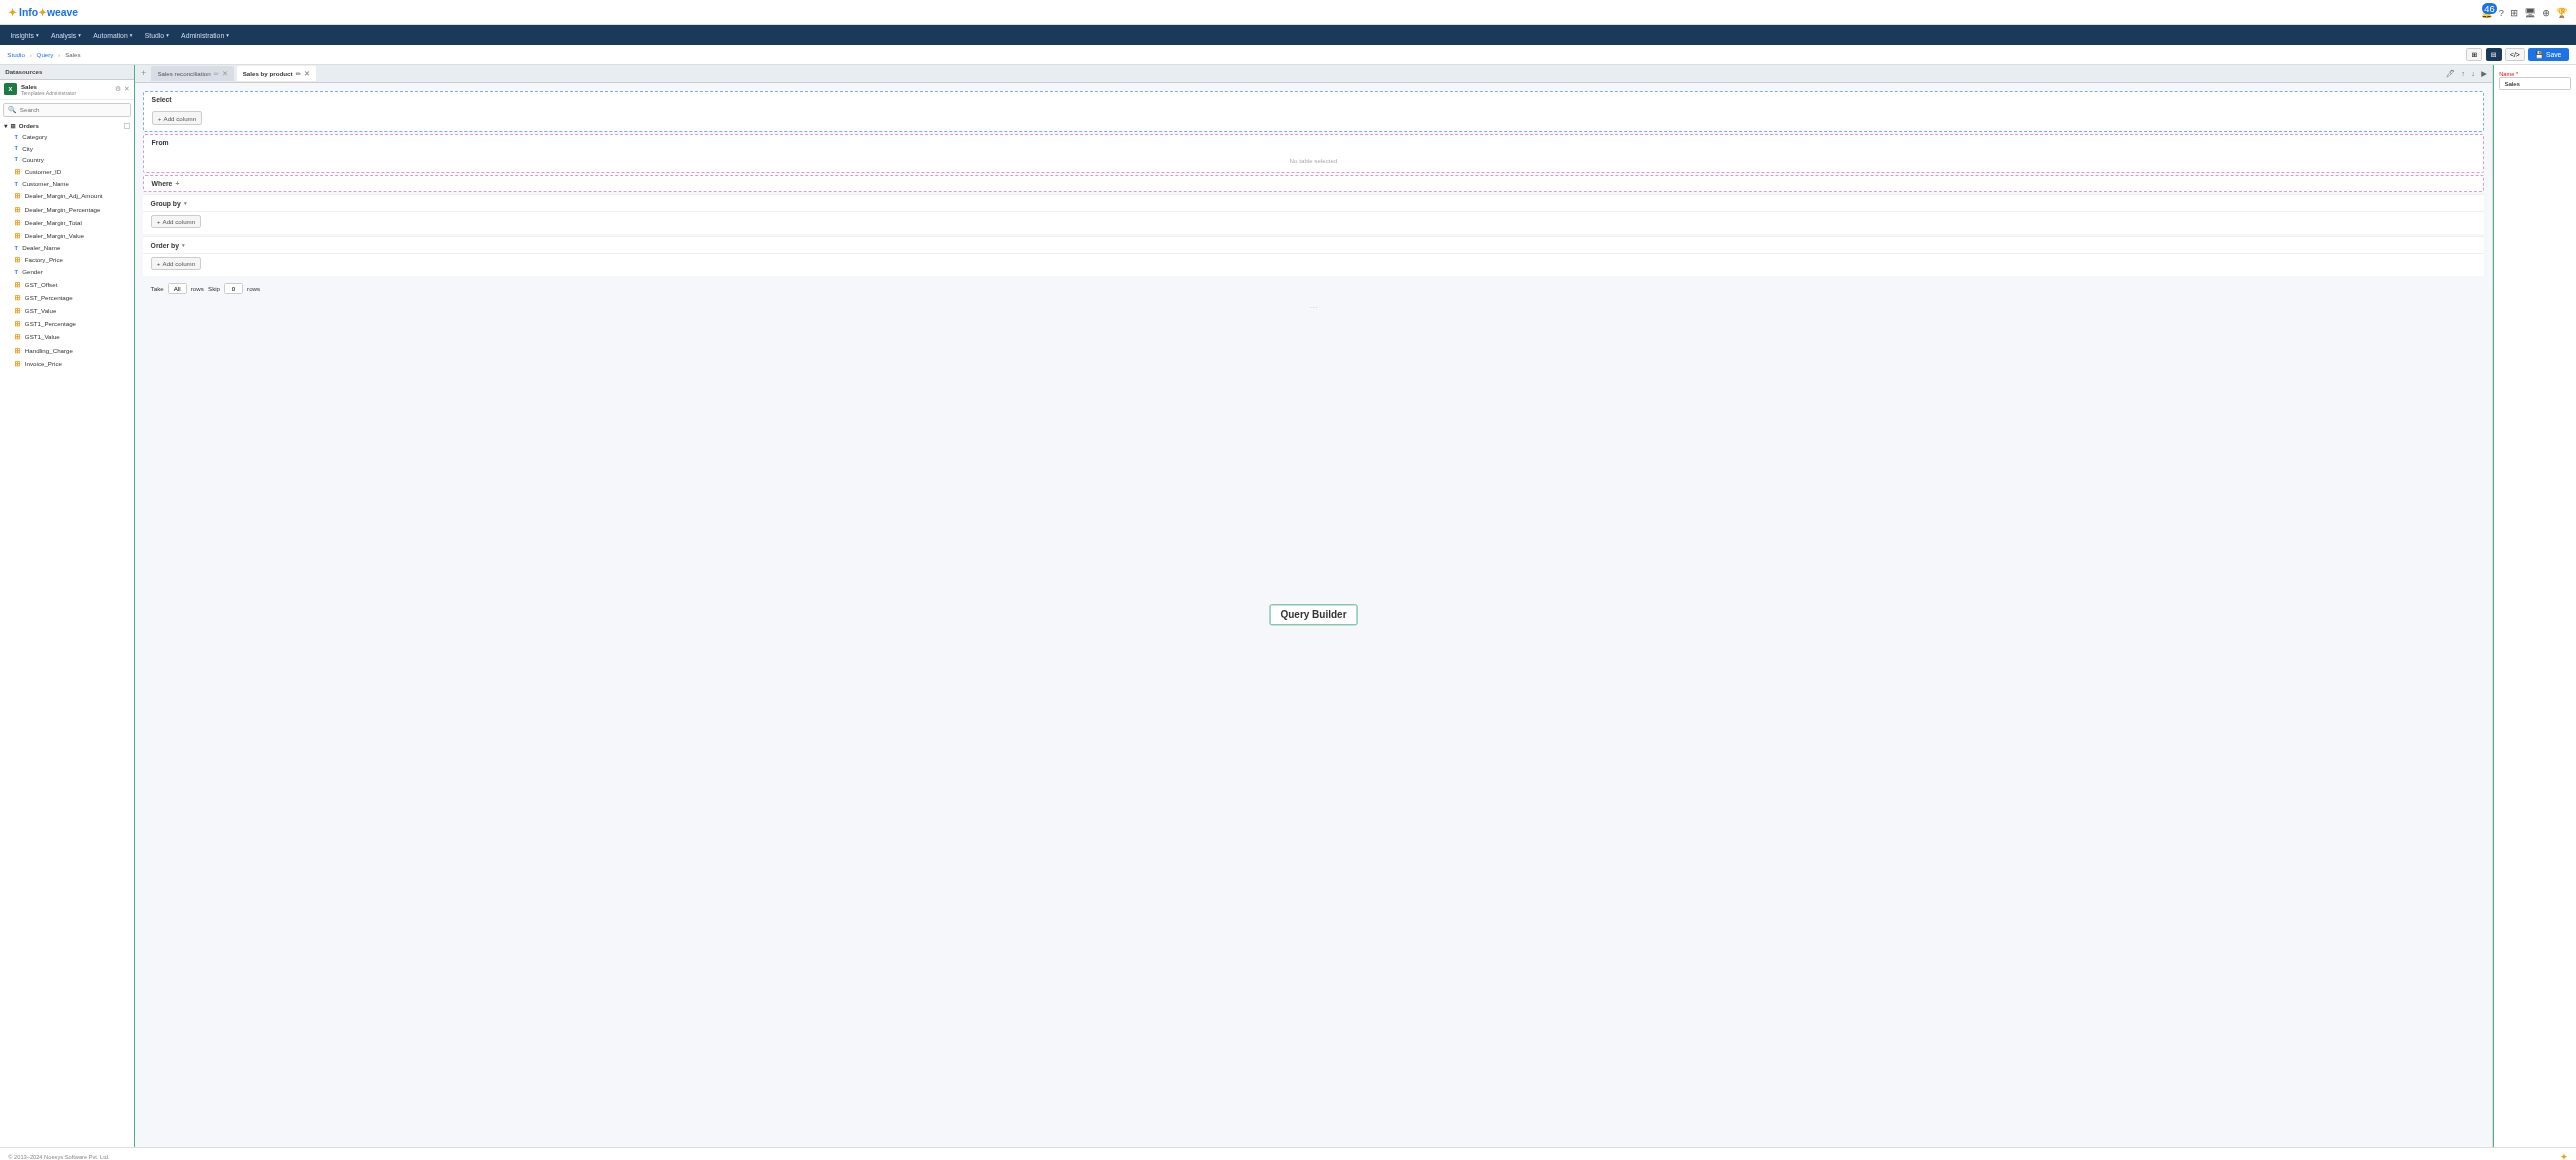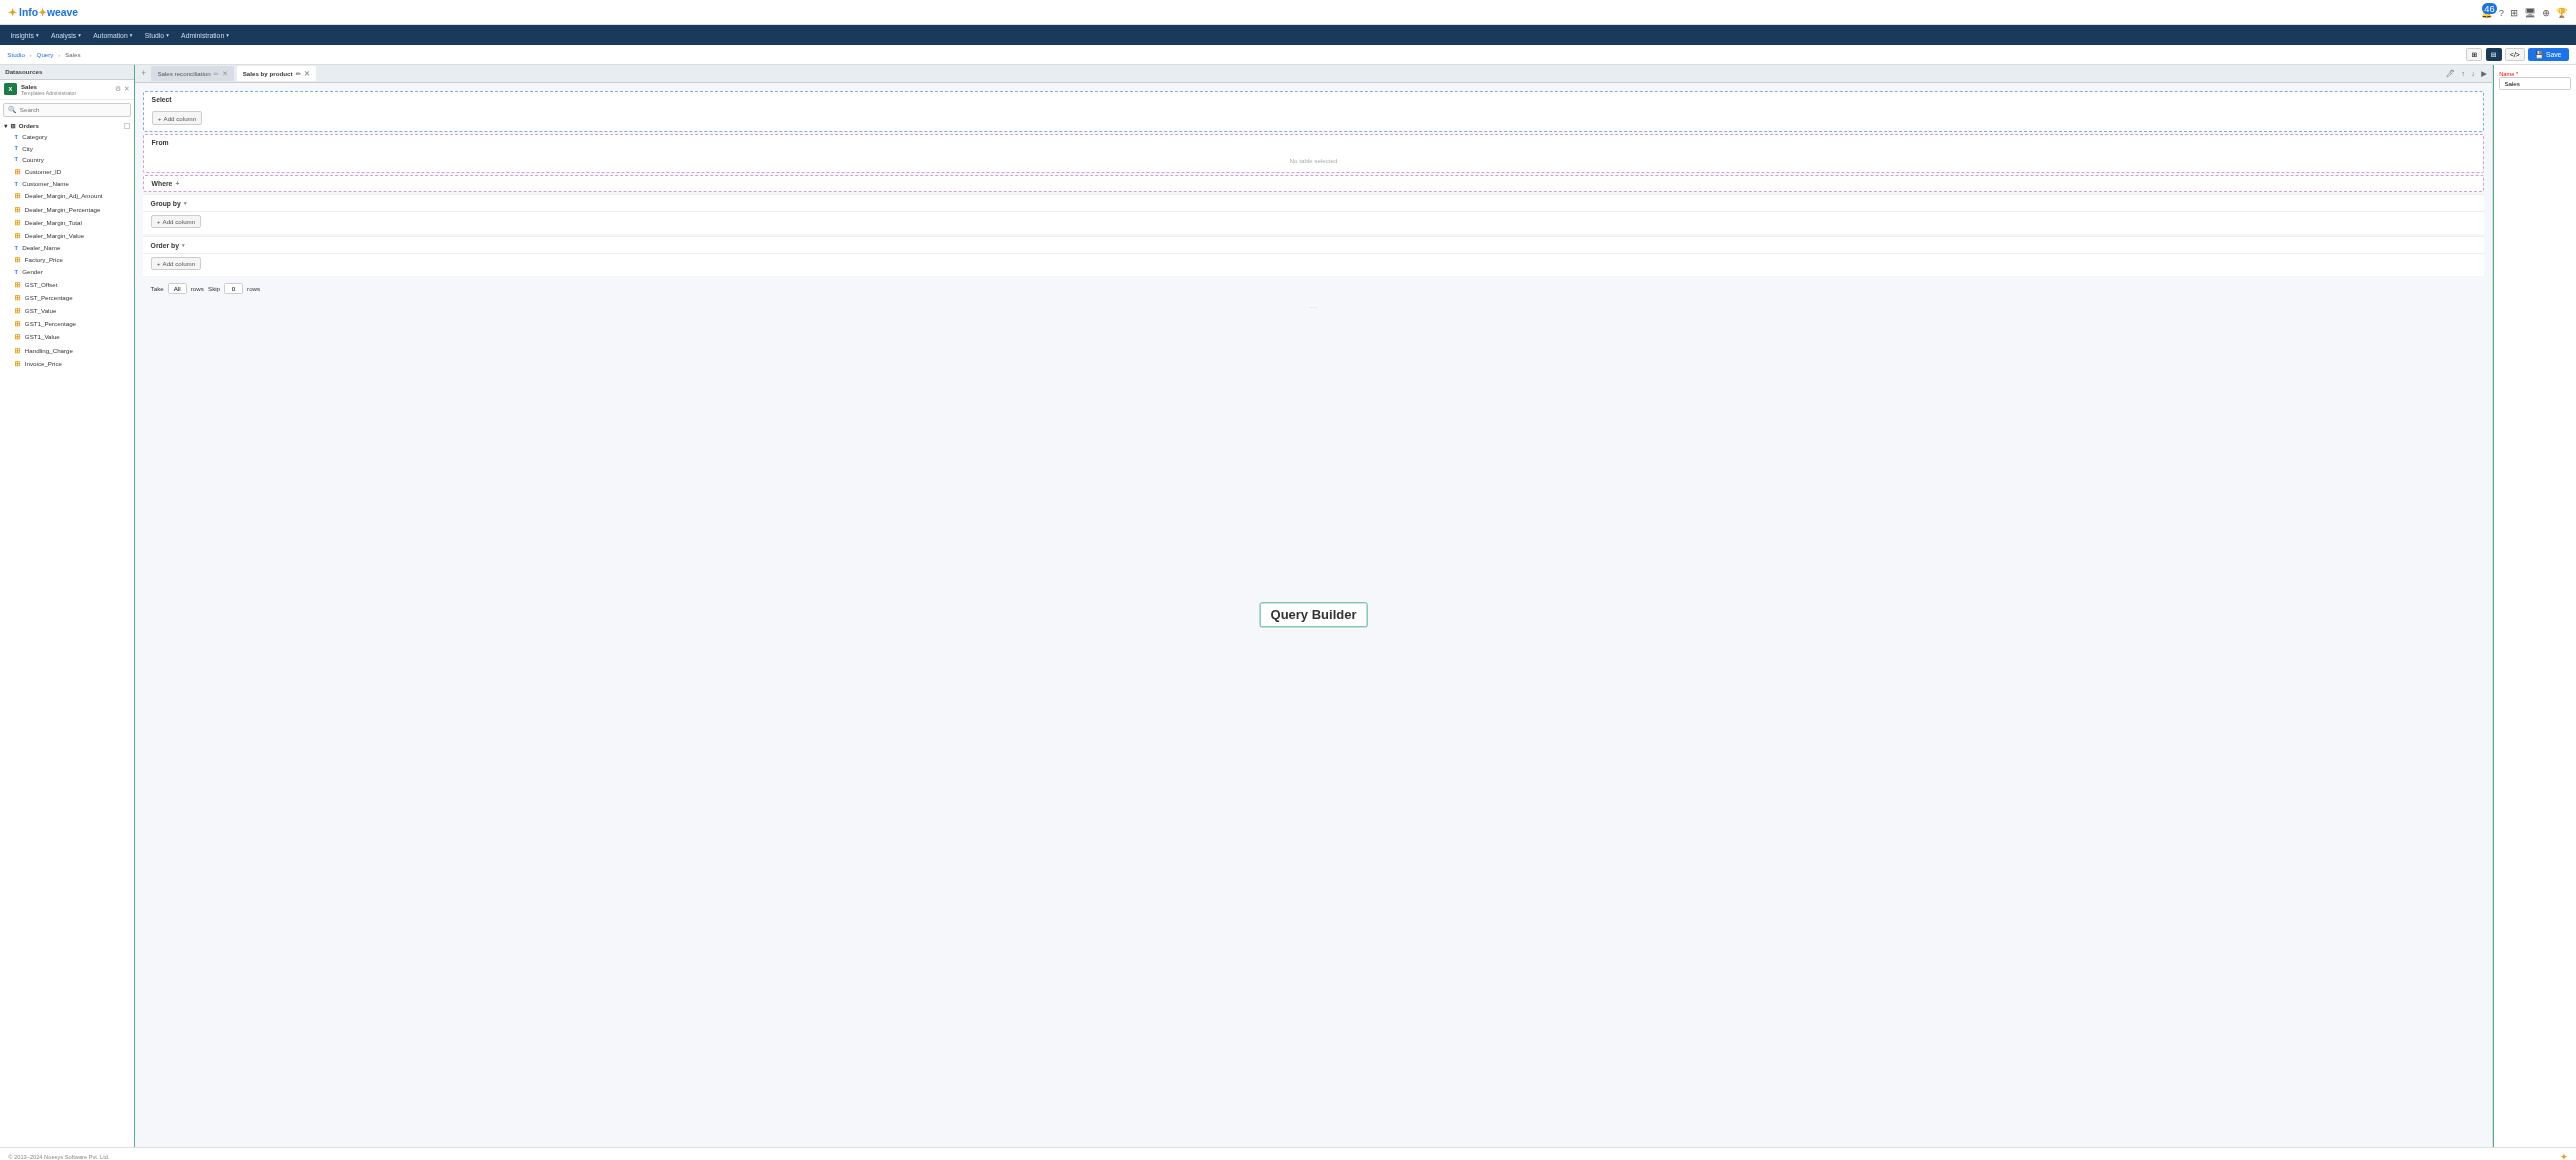--- a/index.html
+++ b/index.html
@@ -232,21 +232,21 @@
     .take-skip-row input { width: 21px; border: 0.5px solid #ccc; border-radius: 1.6px; padding: 1px 2.1px; font-size: 6.2px; text-align: center; }
 
     .qb-label-callout {
       position: absolute;
       left: 50%;
       top: 50%;
       transform: translate(-50%, -50%);
       border: 0.8px solid #4caf8a;
       border-radius: 2.1px;
       padding: 4.2px 10.4px;
-      font-size: 13px;
+      font-size: 10px;
       font-weight: 600;
       color: #333;
       background: #fff;
       text-align: center;
       pointer-events: none;
     }
     .qb-wrapper { position: relative; }
 
     
     .right-panel {

